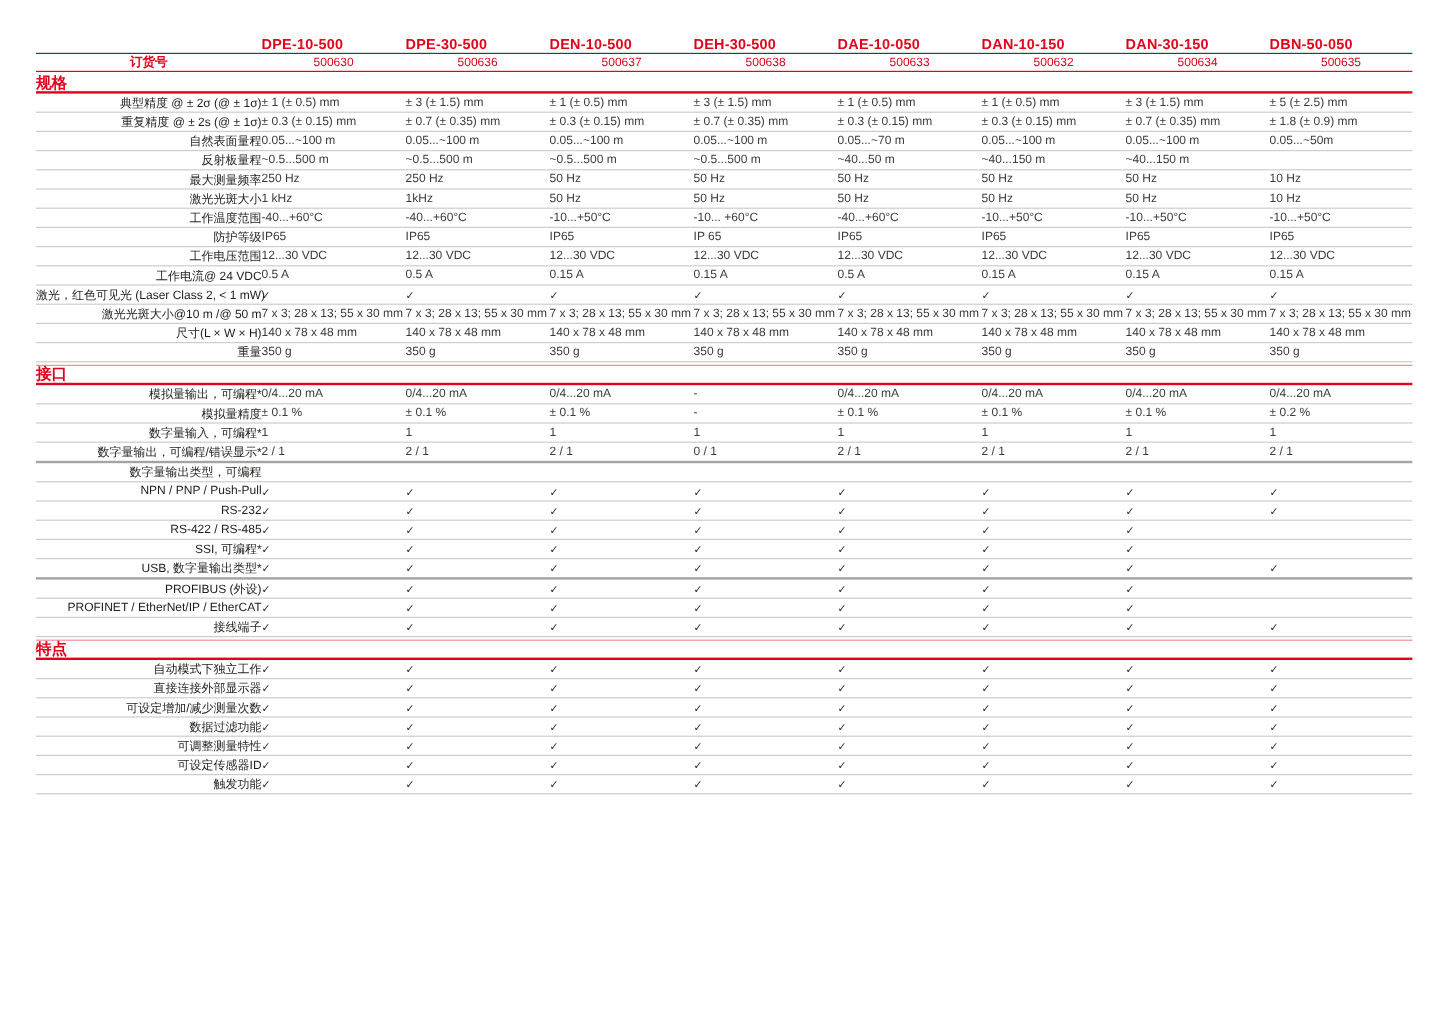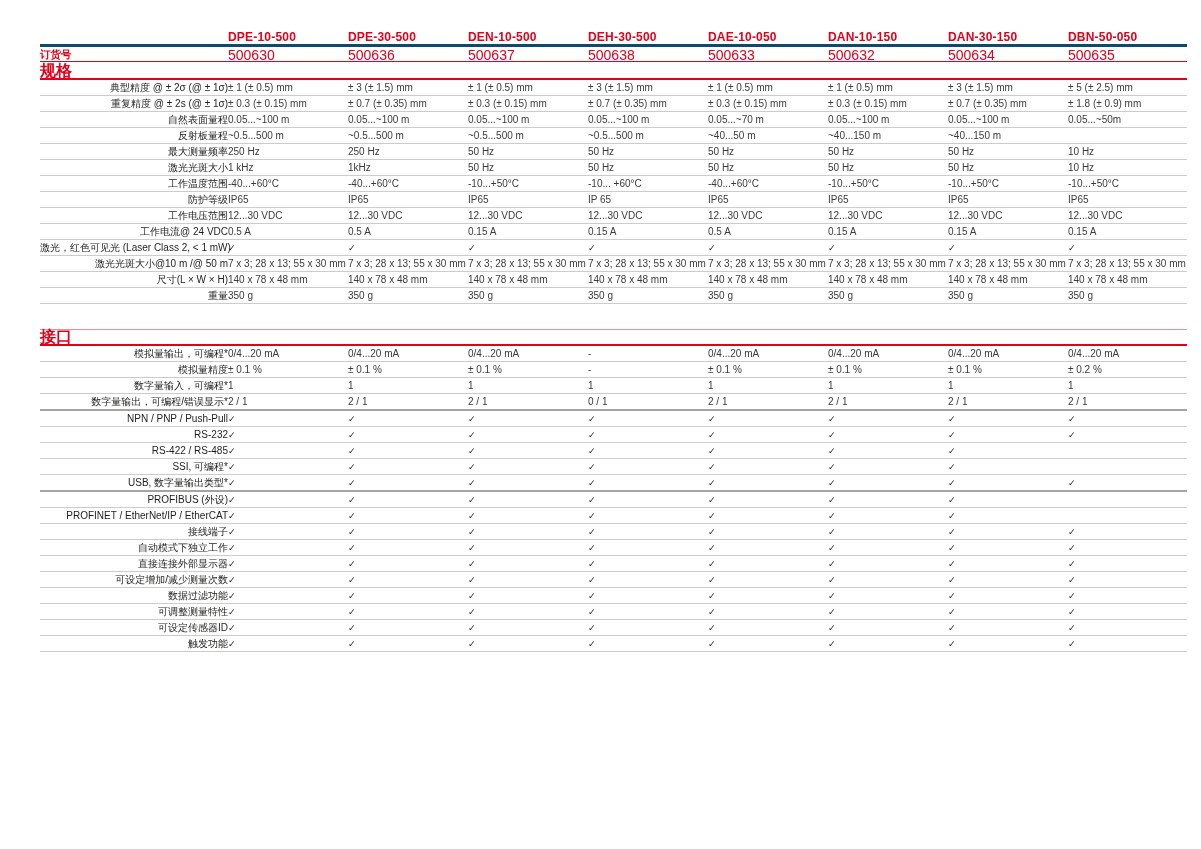--- a/index.html
+++ b/index.html
@@ -1,38 +1,38 @@
 <!DOCTYPE html>
 <html><head>
 <meta charset="utf-8">
 <style>
   html,body{margin:0;padding:0;background:#ffffff;}
   .sheet{
     position:relative;width:1201px;height:849px;background:#ffffff;
     font-family:"Liberation Sans",sans-serif;overflow:hidden;
   }
-  .tbl{position:absolute;left:40px;top:26px;width:1147px;}
+  .tbl{position:absolute;left:30px;top:26px;width:1147px;}
   .row{
     display:grid;
     grid-template-columns:188px repeat(7,120px) minmax(0,1fr);
     align-items:center;height:15px;border-bottom:1px solid #cccccc;
   }
   .row > span{white-space:nowrap;overflow:visible;display:block;}
   .header-row{height:18px;border-bottom:none;align-items:end;}
   .model{color:#e2001a;font-weight:bold;font-size:12px;letter-spacing:.2px;}
-  .order-row{height:14px;border-top:3px solid #0c4a6e;border-bottom:1px solid #e2001a;}
+  .order-row{height:14px;border-top:1px solid #0c4a6e;border-bottom:1px solid #e2001a;text-align:center;}
   .order-label{color:#e2001a;font-weight:bold;font-size:10.5px;}
-  .order-val{color:#e2001a;font-size:14px;}
+  .order-val{color:#e2001a;font-size:10px;}
   .title-row{
-    margin-top:25px;height:14px;line-height:14px;display:block;
+    margin-top:2px;height:14px;line-height:14px;display:block;
     border-top:1px solid rgba(226,0,26,0.45);
     border-bottom:2px solid #e2001a;
   }
   .title-row.first{margin-top:2px;border-top:none;}
-  .stitle{color:#e2001a;font-weight:bold;font-size:16px;}
+  .stitle{color:#e2001a;font-weight:bold;font-size:13px;}
   .lbl{font-size:10px;color:#1d1d1b;text-align:right;}
   .lbl.indent{padding-left:18px;}
   .val{font-size:10px;color:#3a3a3a;}
   .check{font-size:9px;color:#1d1d1b;}
   .sep{border-bottom:2px solid #a3a3a3;}
 </style>
 </head>
 <body>
 
 <div class="sheet">
@@ -253,20 +253,31 @@
         <span class="val">2 / 1</span>
         <span class="val">2 / 1</span>
         <span class="val">2 / 1</span>
         <span class="val">0 / 1</span>
         <span class="val">2 / 1</span>
         <span class="val">2 / 1</span>
         <span class="val">2 / 1</span>
         <span class="val">2 / 1</span>
       </div>
       <div class="row">
+        <span class="lbl">数字量输出类型，可编程</span>
+        <span class="val"></span>
+        <span class="val"></span>
+        <span class="val"></span>
+        <span class="val"></span>
+        <span class="val"></span>
+        <span class="val"></span>
+        <span class="val"></span>
+        <span class="val"></span>
+      </div>
+      <div class="row">
         <span class="lbl indent">NPN / PNP / Push-Pull</span>
         <span class="val check">✓</span>
         <span class="val check">✓</span>
         <span class="val check">✓</span>
         <span class="val check">✓</span>
         <span class="val check">✓</span>
         <span class="val check">✓</span>
         <span class="val check">✓</span>
         <span class="val check">✓</span>
       </div>
@@ -340,20 +351,21 @@
         <span class="lbl">接线端子</span>
         <span class="val check">✓</span>
         <span class="val check">✓</span>
         <span class="val check">✓</span>
         <span class="val check">✓</span>
         <span class="val check">✓</span>
         <span class="val check">✓</span>
         <span class="val check">✓</span>
         <span class="val check">✓</span>
       </div>
+      <div class="title-row"><span class="stitle">特点</span></div>
       <div class="row">
         <span class="lbl">自动模式下独立工作</span>
         <span class="val check">✓</span>
         <span class="val check">✓</span>
         <span class="val check">✓</span>
         <span class="val check">✓</span>
         <span class="val check">✓</span>
         <span class="val check">✓</span>
         <span class="val check">✓</span>
         <span class="val check">✓</span>

